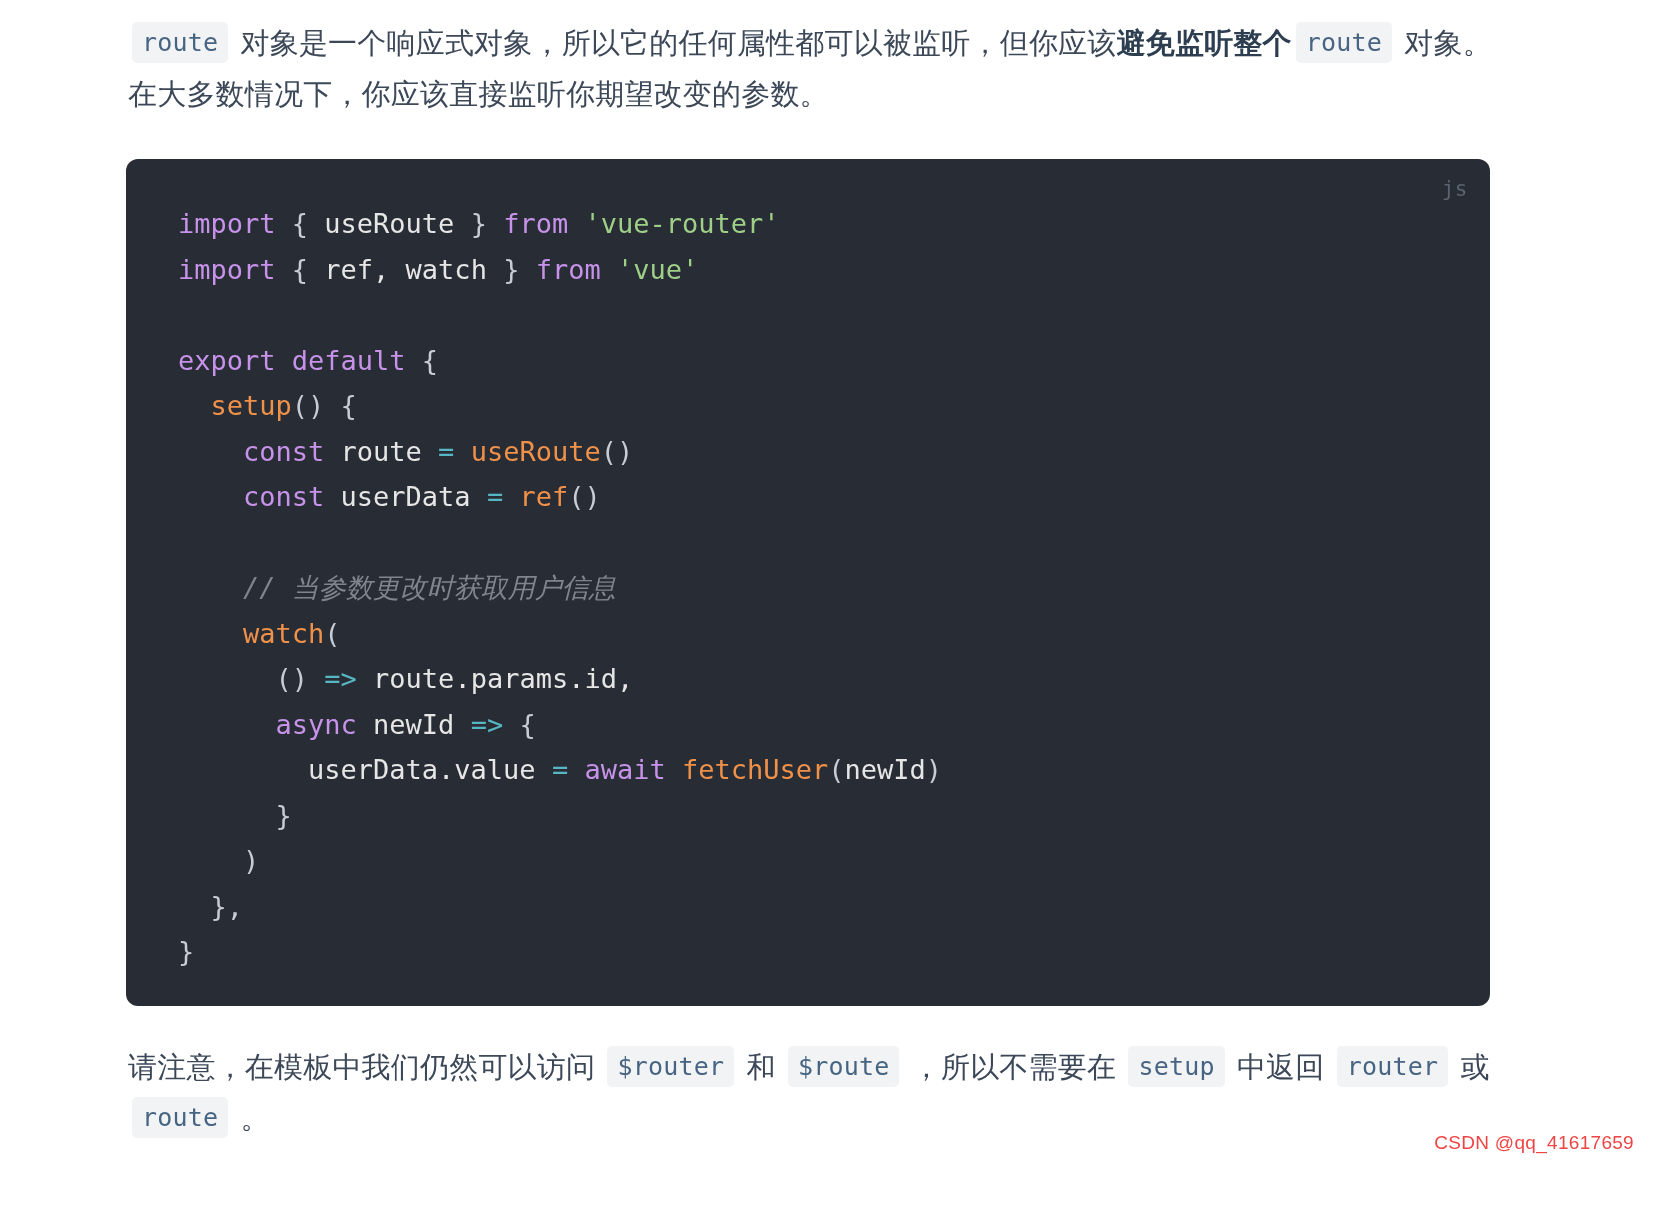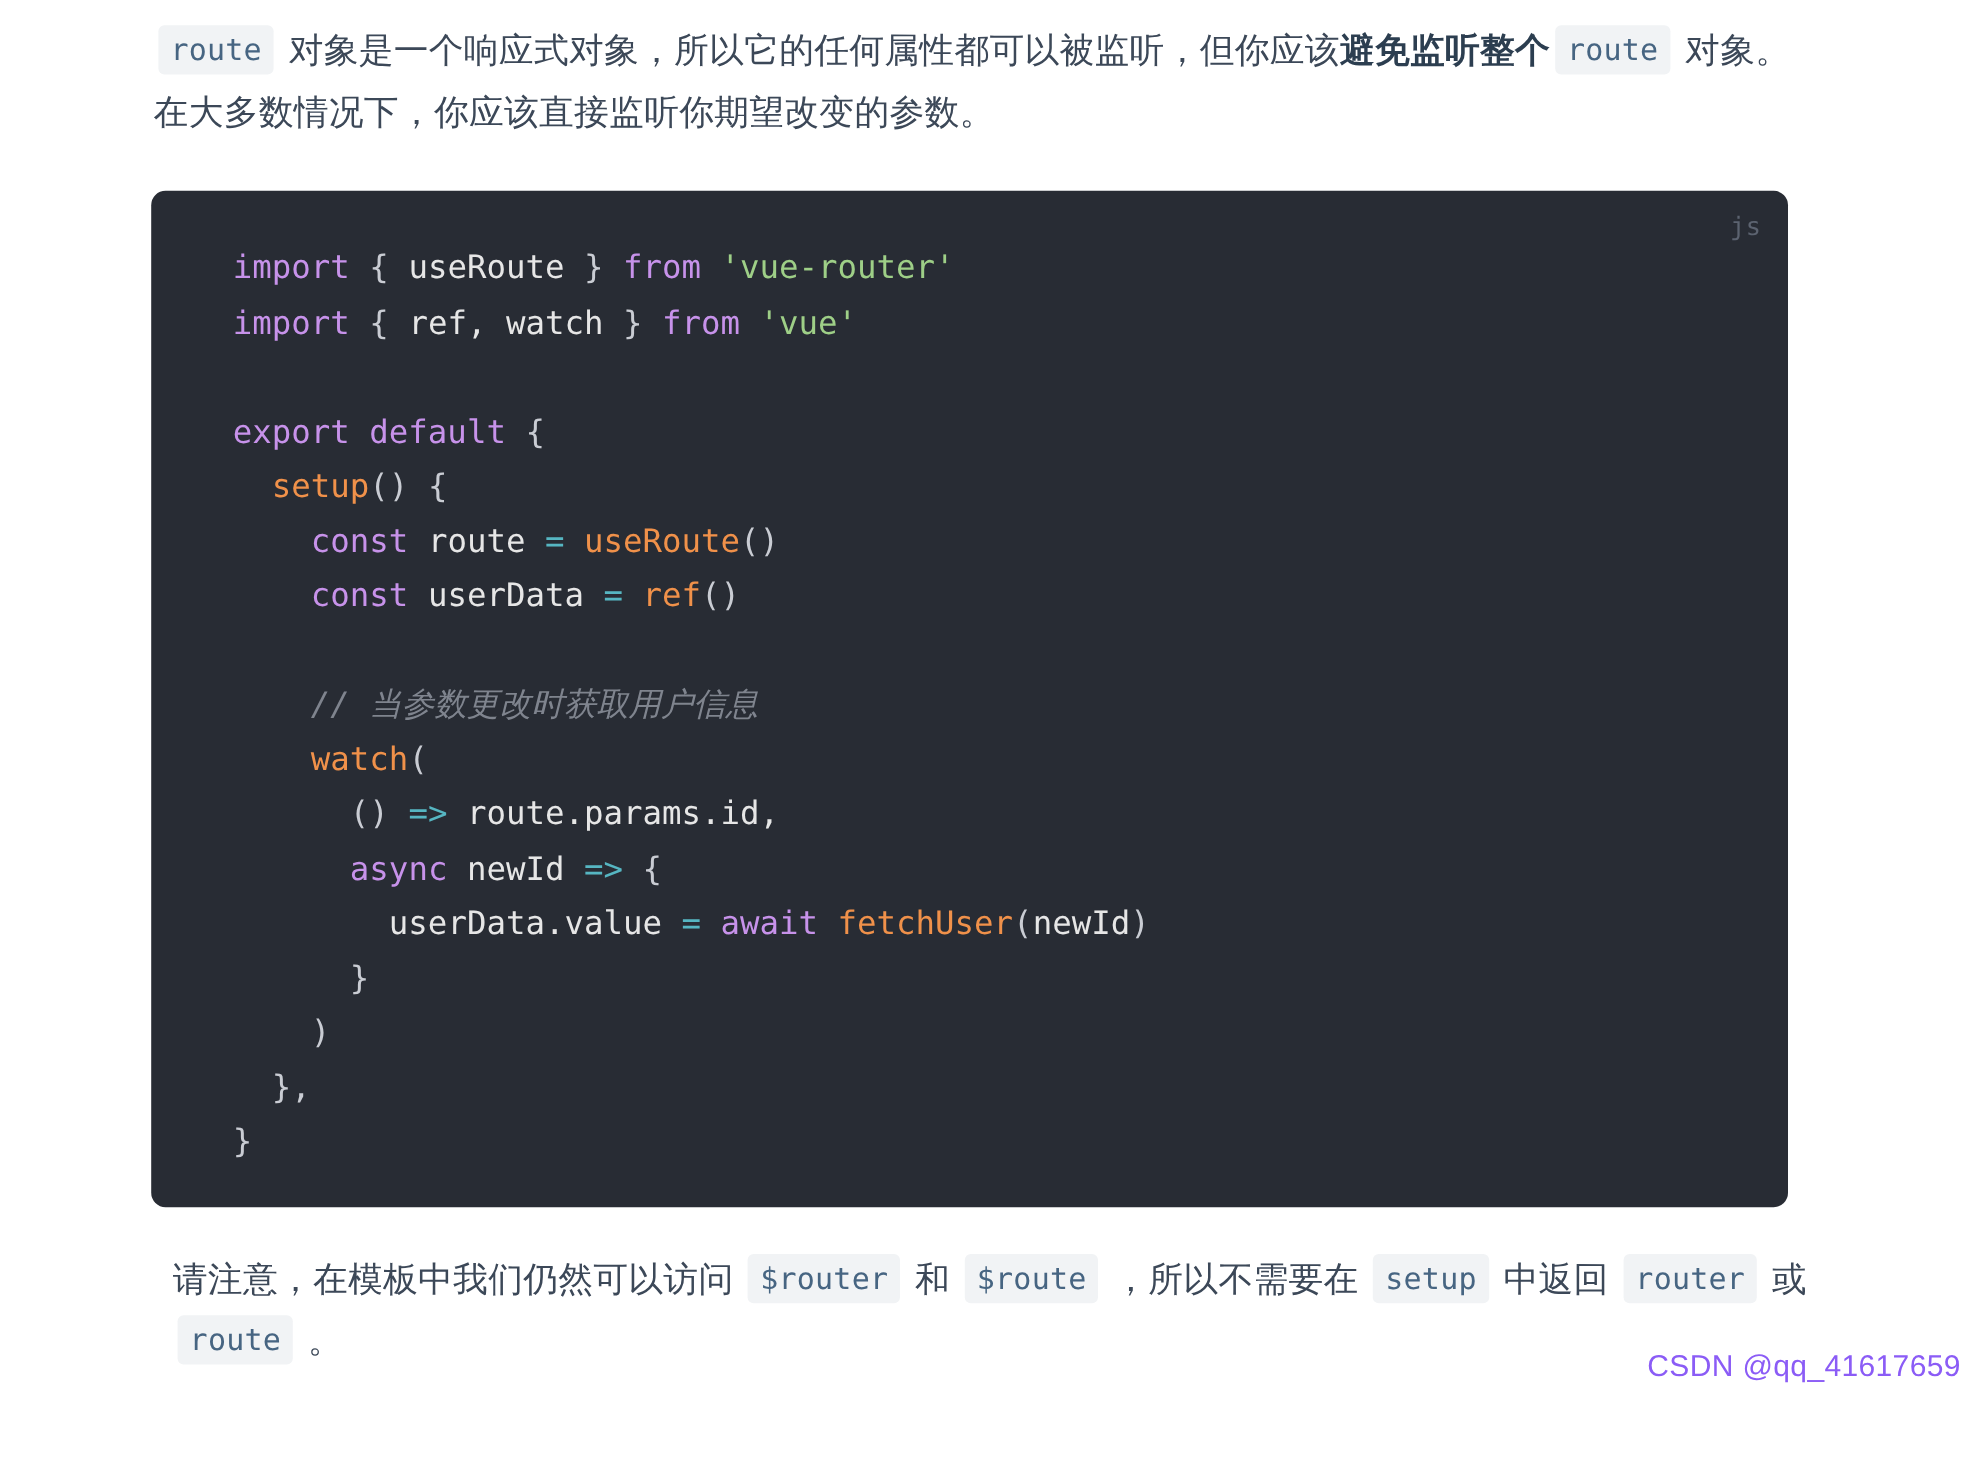--- a/index.html
+++ b/index.html
@@ -32,21 +32,21 @@
     margin: 0;
   }
   .para-top {
     position: absolute;
     left: 128px;
     top: 18px;
     width: 1364px;
   }
   .para-bottom {
     position: absolute;
-    left: 144px;
+    left: 128px;
     top: 1042px;
     width: 1364px;
   }
   .strong {
     font-weight: 700;
     color: #2c3e50;
   }
 
   
   .chip {
@@ -79,43 +79,43 @@
     position: absolute;
     right: 22px;
     top: 18px;
     font-family: "DejaVu Sans Mono", "Liberation Mono", monospace;
     font-size: 21px;
     color: #5c6370;
     letter-spacing: 0.5px;
   }
   pre.code {
     margin: 0;
-    padding: 42px 68px;
+    padding: 42px 52px;
     font-family: "DejaVu Sans Mono", "Liberation Mono", monospace;
     font-size: 27px;
     line-height: 45.5px;
     color: #d9dbe0;
     white-space: pre;
     tab-size: 2;
   }
   .t-kw     { color: #c792ea; }            
   .t-fn     { color: #f0914a; }            
   .t-str    { color: #9ecf87; }            
   .t-op     { color: #56b6c2; }            
   .t-punc   { color: #c9ccd3; }            
   .t-plain  { color: #e6e6e6; }            
   .t-com    { color: #7f848e; font-style: italic; }
 
   
   .watermark {
     position: absolute;
     right: 22px;
     bottom: 14px;
-    font-size: 25px;
-    color: #8b5cf6;
+    font-size: 19px;
+    color: #ef4444;
     font-family: "Liberation Sans", sans-serif;
     letter-spacing: 0.3px;
     text-align: right;
   }
 </style>
 </head>
 <body>
 
 <div class="page">
 

